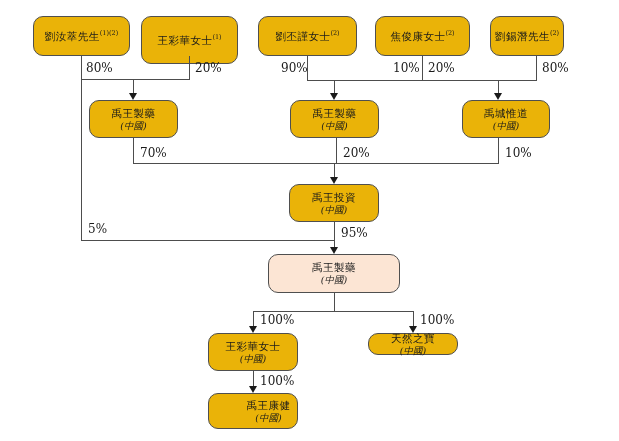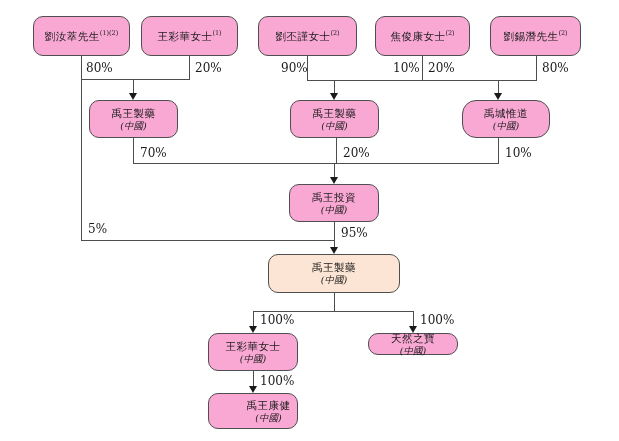--- a/index.html
+++ b/index.html
@@ -3,21 +3,21 @@
 <meta charset="utf-8">
 <style>
   html,body{margin:0;padding:0;background:#ffffff;}
   #canvas{
     position:relative;width:619px;height:441px;background:#ffffff;overflow:hidden;
     font-family:"DejaVu Serif","Liberation Serif",serif;color:#1a1a1a;
   }
   .node{
     position:absolute;box-sizing:border-box;
     border:1px solid #4f4f4f;border-radius:10px;
-    background:#f9a8d4;
+    background:#eab308;
     display:flex;flex-direction:column;align-items:center;justify-content:center;
     text-align:center;line-height:1.25;
   }
   .node .name{font-size:10.5px;letter-spacing:0.5px;white-space:nowrap;}
   .node .name sup{font-size:6.5px;letter-spacing:0;}
   .node .juris{font-size:9.5px;font-style:italic;white-space:nowrap;}
   .node.orange{background:#fce5d4;}
   .vline,.hline{position:absolute;background:#4d4d4d;}
   .vline{width:1px;}
   .hline{height:1px;}
@@ -29,42 +29,42 @@
   .pct{position:absolute;font-size:12px;white-space:nowrap;}
 </style>
 </head>
 <body>
 
 <div id="canvas">
 
   <div class="node" style="left:33px;top:16px;width:97px;height:40px;">
     <div class="name"><span>劉汝萃先生</span><sup>(1)(2)</sup></div>
   </div>
-  <div class="node" style="left:141px;top:16px;width:97px;height:40px;">
+  <div class="node" style="left:141px;top:16px;width:97px;height:48px;">
     <div class="name"><span>王彩華女士</span><sup>(1)</sup></div>
   </div>
   <div class="node" style="left:258px;top:16px;width:99px;height:40px;">
     <div class="name"><span>劉丕謹女士</span><sup>(2)</sup></div>
   </div>
   <div class="node" style="left:375px;top:16px;width:95px;height:40px;">
     <div class="name"><span>焦俊康女士</span><sup>(2)</sup></div>
   </div>
-  <div class="node" style="left:490px;top:16px;width:91px;height:40px;">
+  <div class="node" style="left:490px;top:16px;width:74px;height:40px;">
     <div class="name"><span>劉錫潛先生</span><sup>(2)</sup></div>
   </div>
 
   <div class="node" style="left:89px;top:100px;width:89px;height:38px;">
     <div class="name">禹王製藥</div>
     <div class="juris">(中國)</div>
   </div>
   <div class="node" style="left:290px;top:100px;width:89px;height:38px;">
     <div class="name">禹王製藥</div>
     <div class="juris">(中國)</div>
   </div>
-  <div class="node" style="left:462px;top:100px;width:88px;height:38px;border-radius:14px;">
+  <div class="node" style="left:462px;top:100px;width:88px;height:38px;">
     <div class="name">禹城惟道</div>
     <div class="juris">(中國)</div>
   </div>
 
   <div class="node" style="left:289px;top:184px;width:90px;height:38px;">
     <div class="name">禹王投資</div>
     <div class="juris">(中國)</div>
   </div>
 
   <div class="node orange" style="left:268px;top:254px;width:132px;height:39px;">

